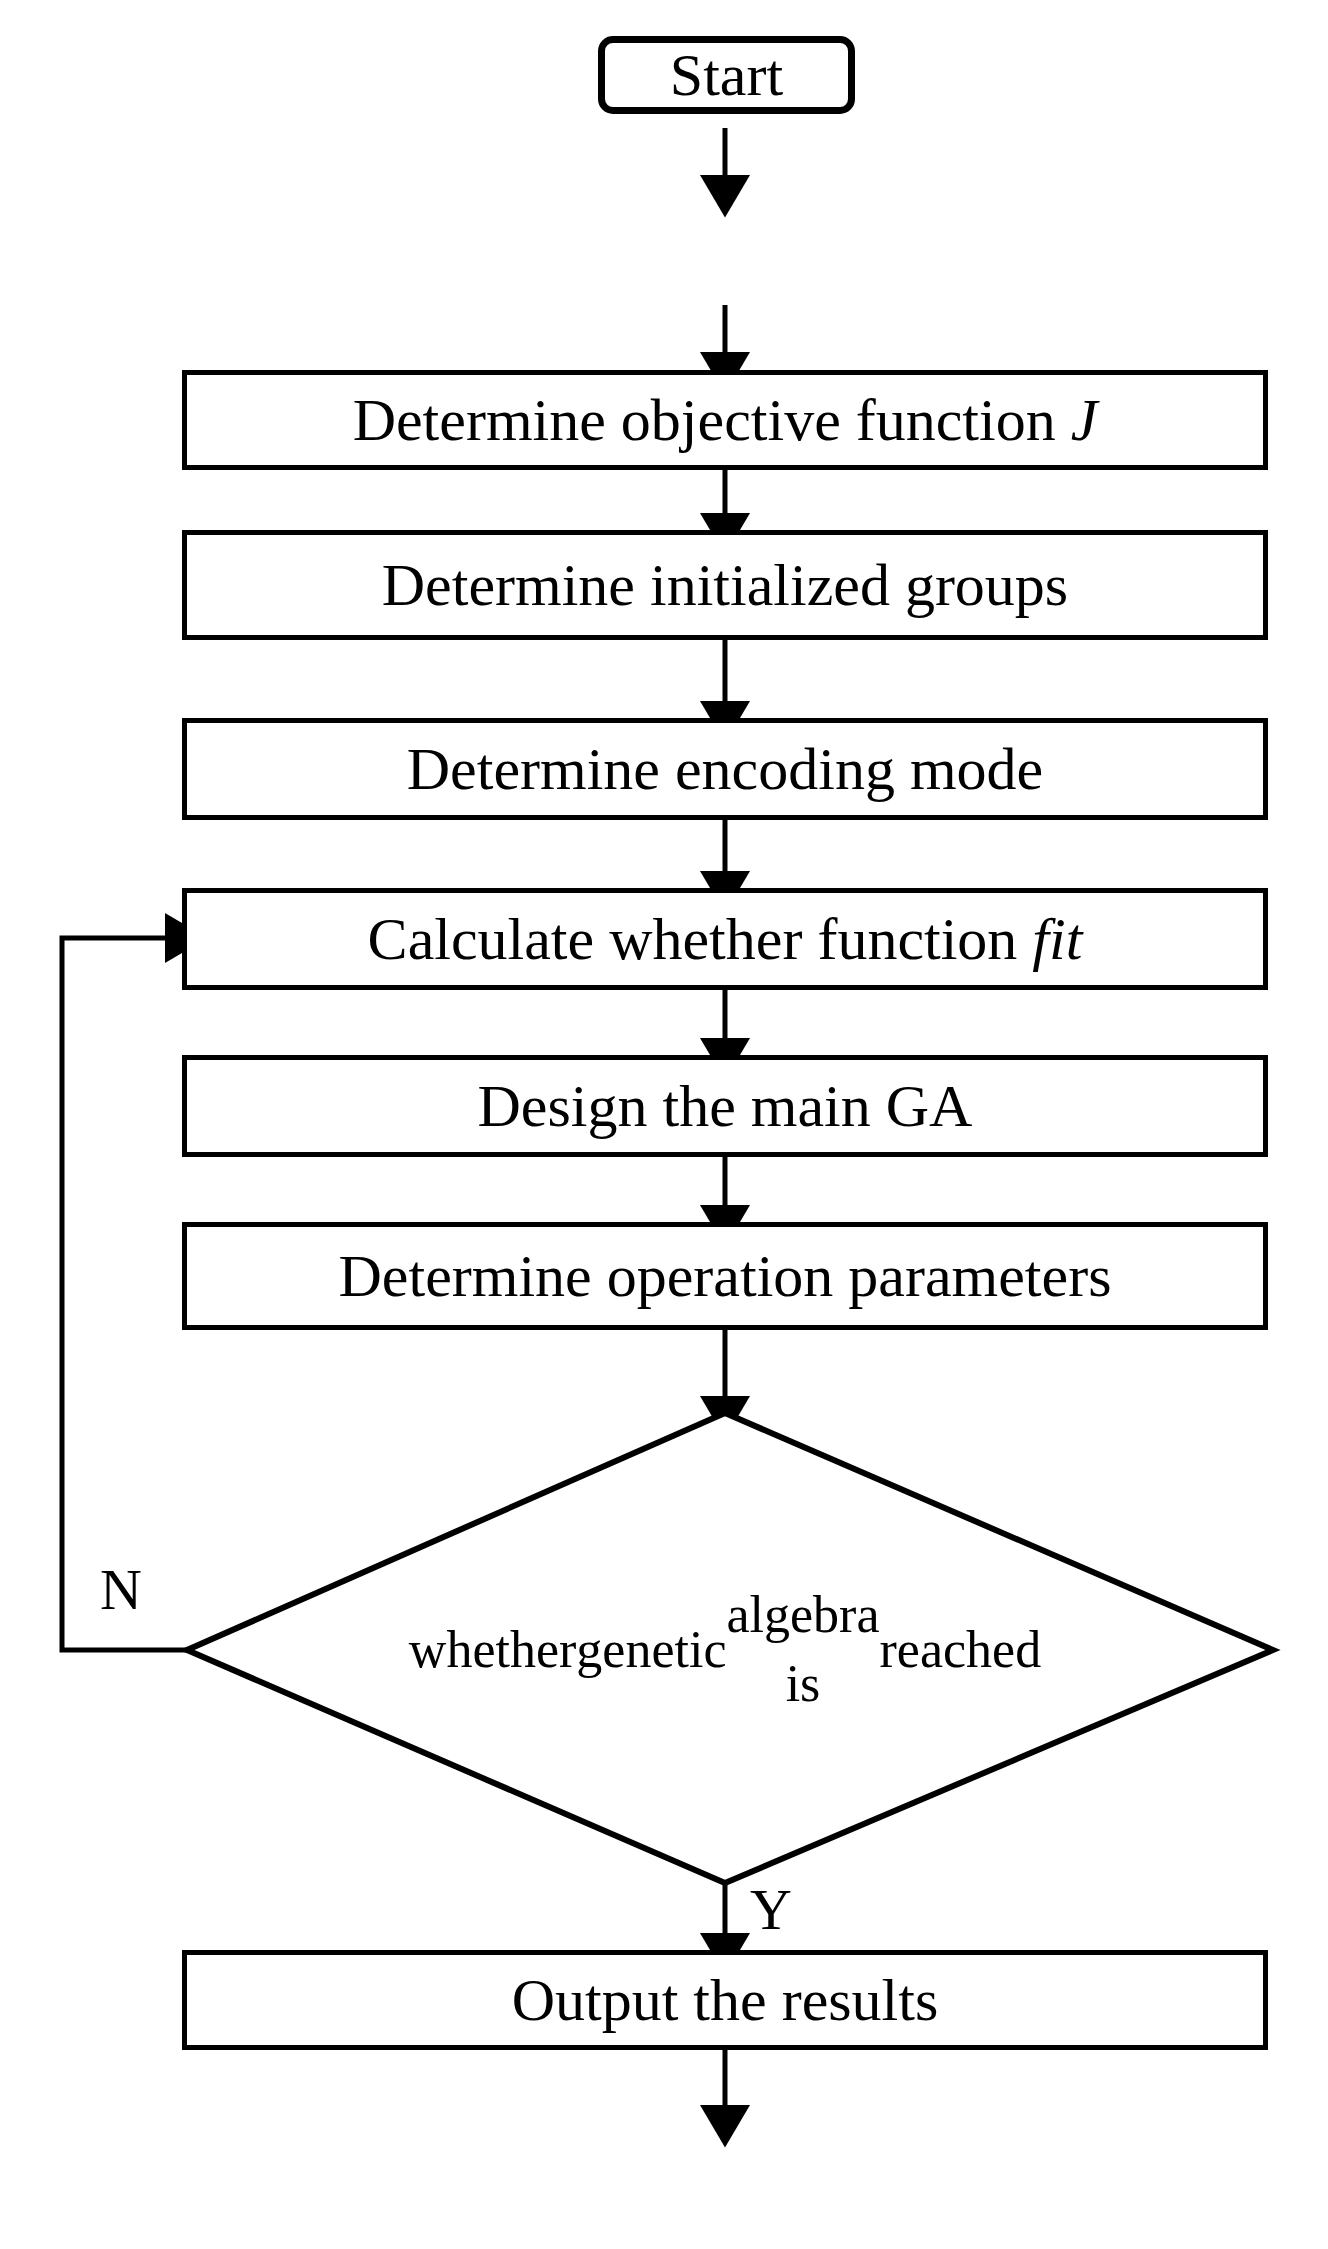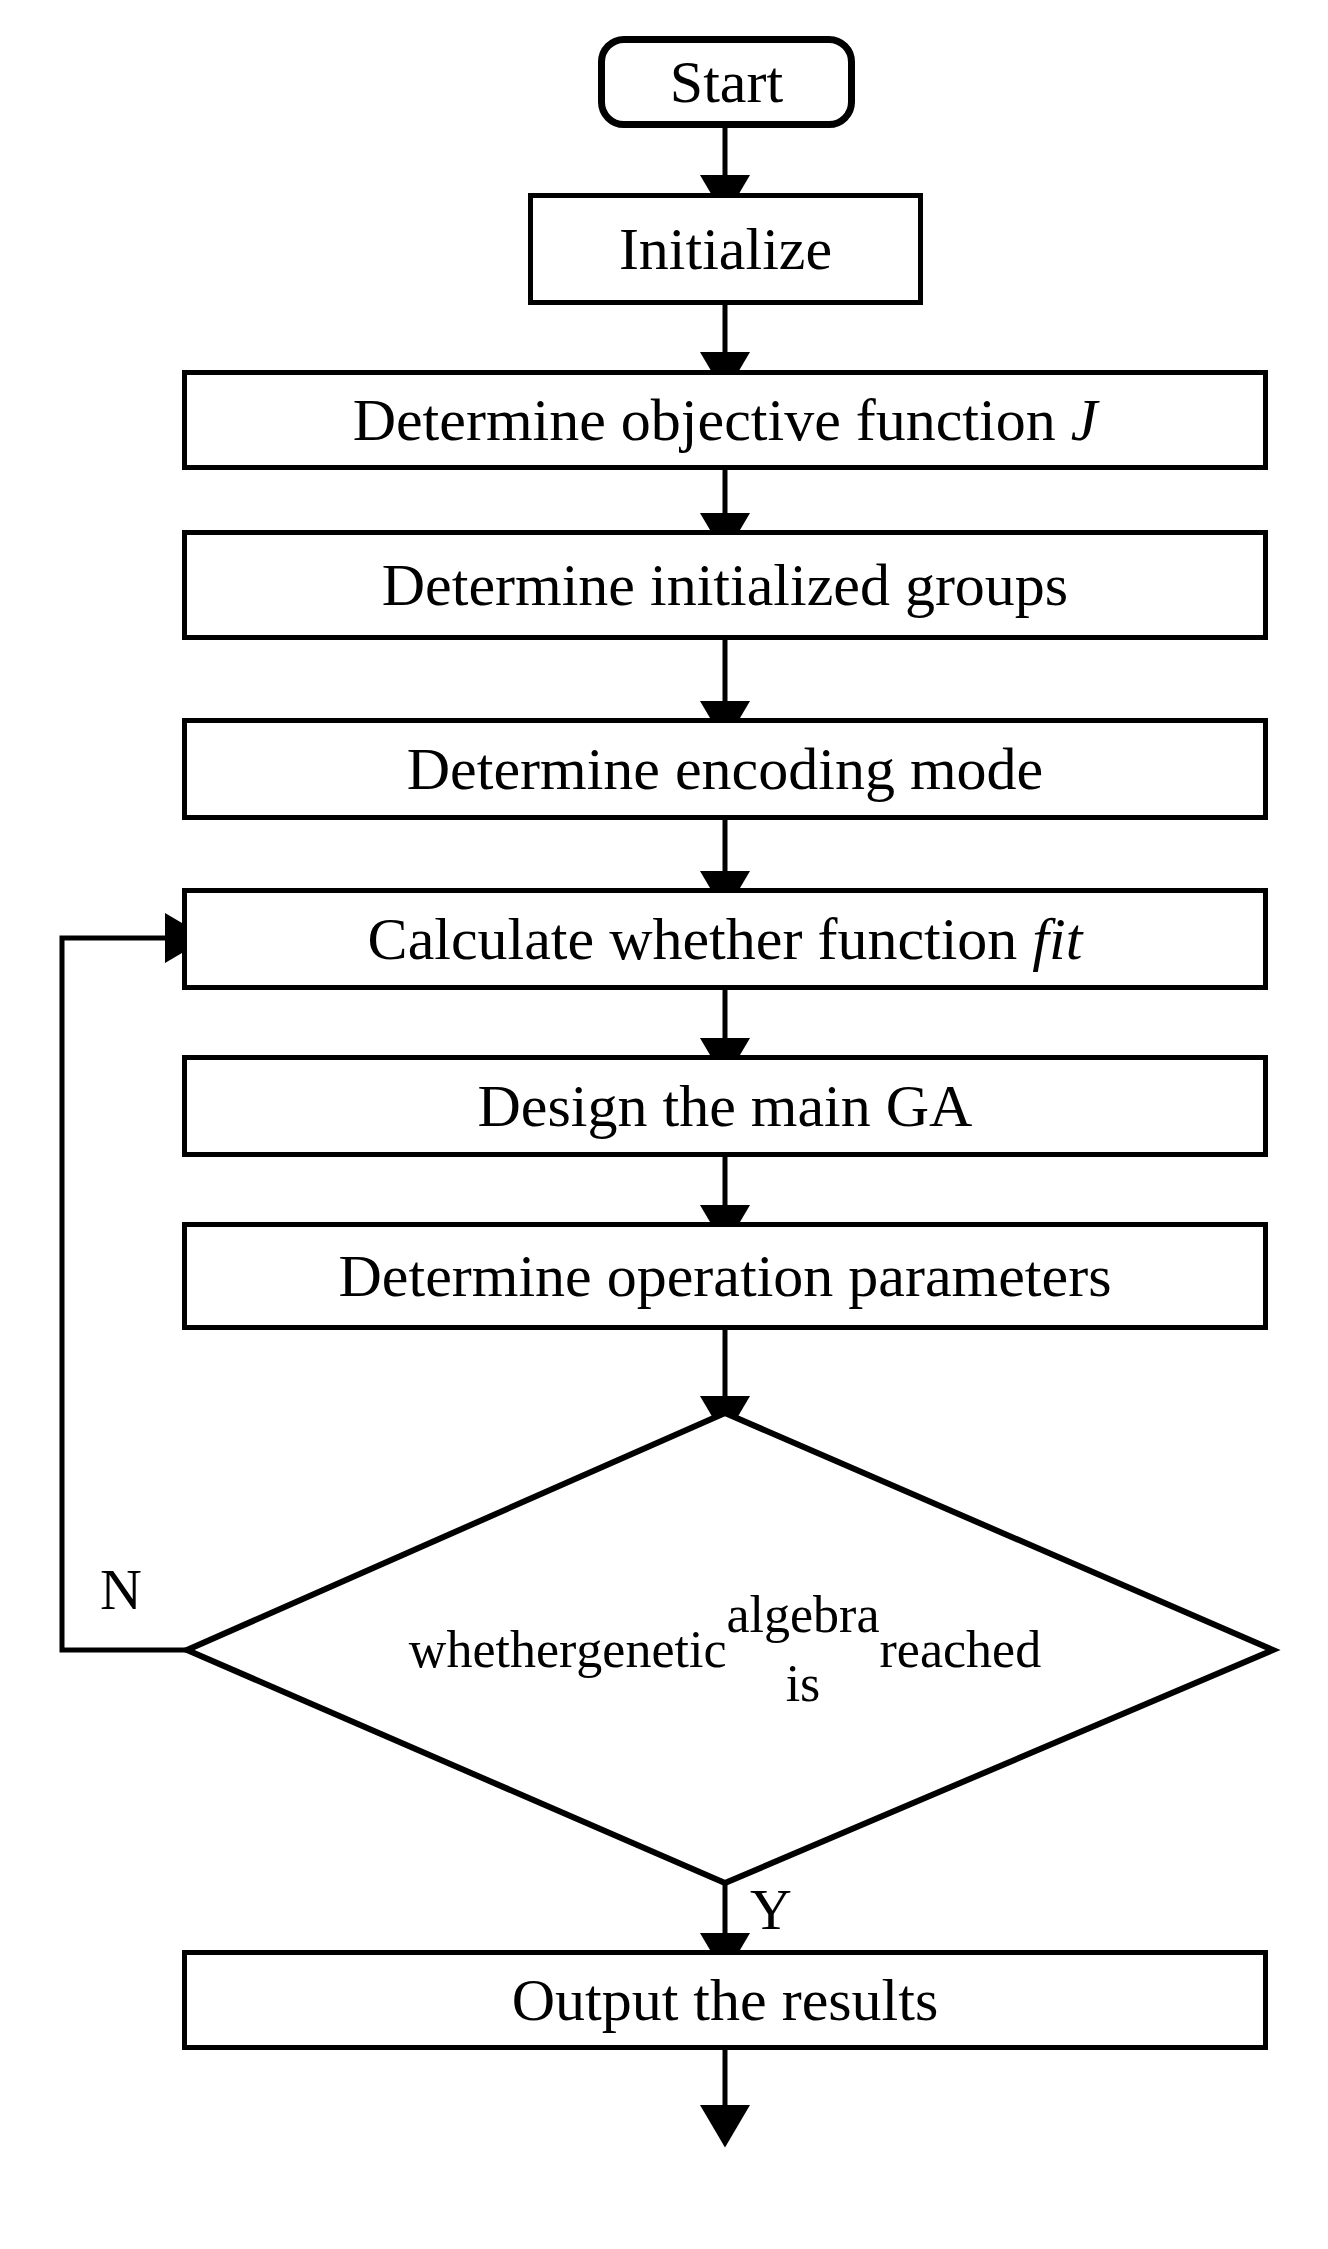--- a/index.html
+++ b/index.html
@@ -96,27 +96,24 @@
 
     <polygon points="725,1413 1273,1650 725,1883 187,1650" fill="#ffffff" stroke="#000000" stroke-width="6"></polygon>
 
     <polyline points="187,1650 62,1650 62,938 176,938" fill="none" stroke="#000000" stroke-width="5" marker-end="url(#ahr)"></polyline>
 
     <line x1="725" y1="1883" x2="725" y2="1944" stroke="#000000" stroke-width="5" marker-end="url(#ah)"></line>
 
     <line x1="725" y1="2050" x2="725" y2="2116" stroke="#000000" stroke-width="5" marker-end="url(#ah)"></line>
   </svg>
 
-  <div class="node terminal" style="left:598px; top:36px; width:257px; height:92px;">
+  <div class="node terminal" style="left:598px; top:36px; width:257px; height:78px;border-radius:15px;">
     <span>Start</span>
   </div>
 
-  <div class="node proc" style="left:528px; top:193px; width:395px; height:112px;">
-    <span>Initialize</span>
-  </div>
 
   <div class="node proc" style="left:182px; top:370px; width:1086px; height:100px;">
     <span><span>Determine objective function </span><span class="ital">J</span></span>
   </div>
 
   <div class="node proc" style="left:182px; top:530px; width:1086px; height:110px;">
     <span>Determine initialized groups</span>
   </div>
 
   <div class="node proc" style="left:182px; top:718px; width:1086px; height:102px;">

